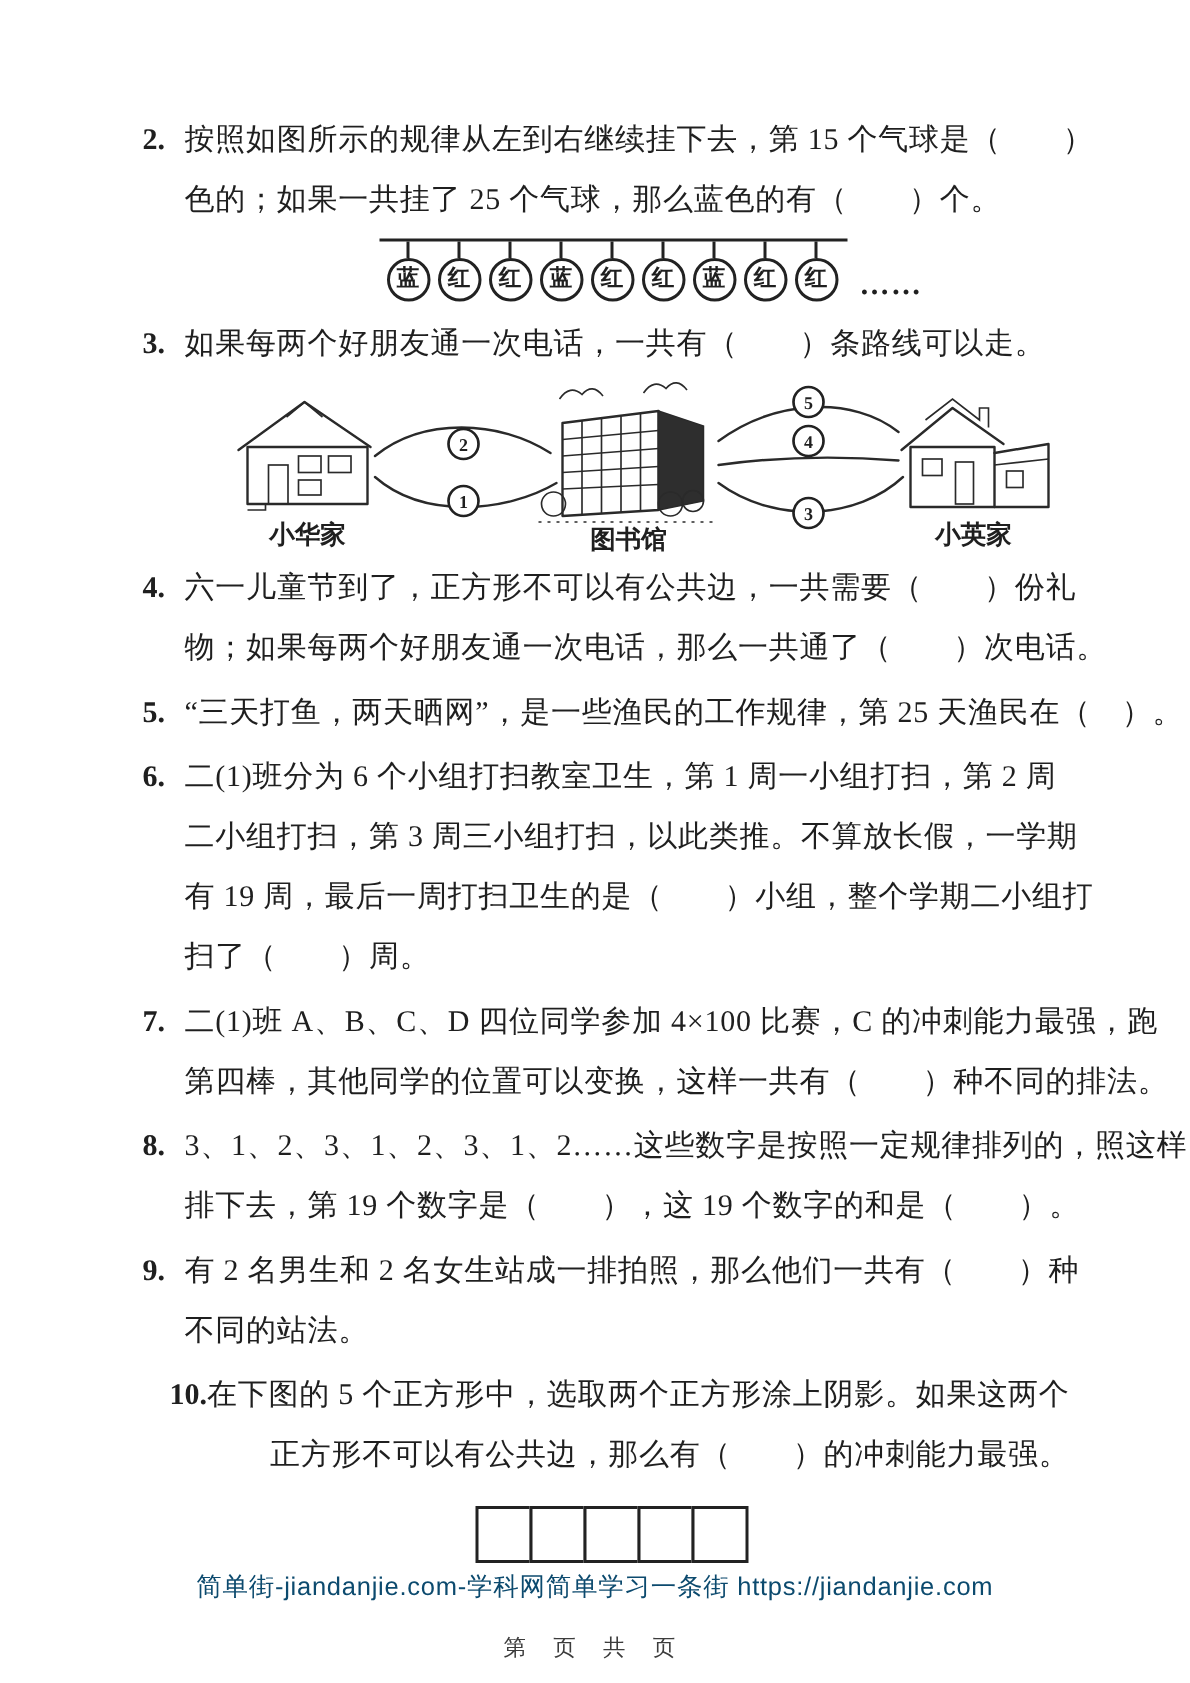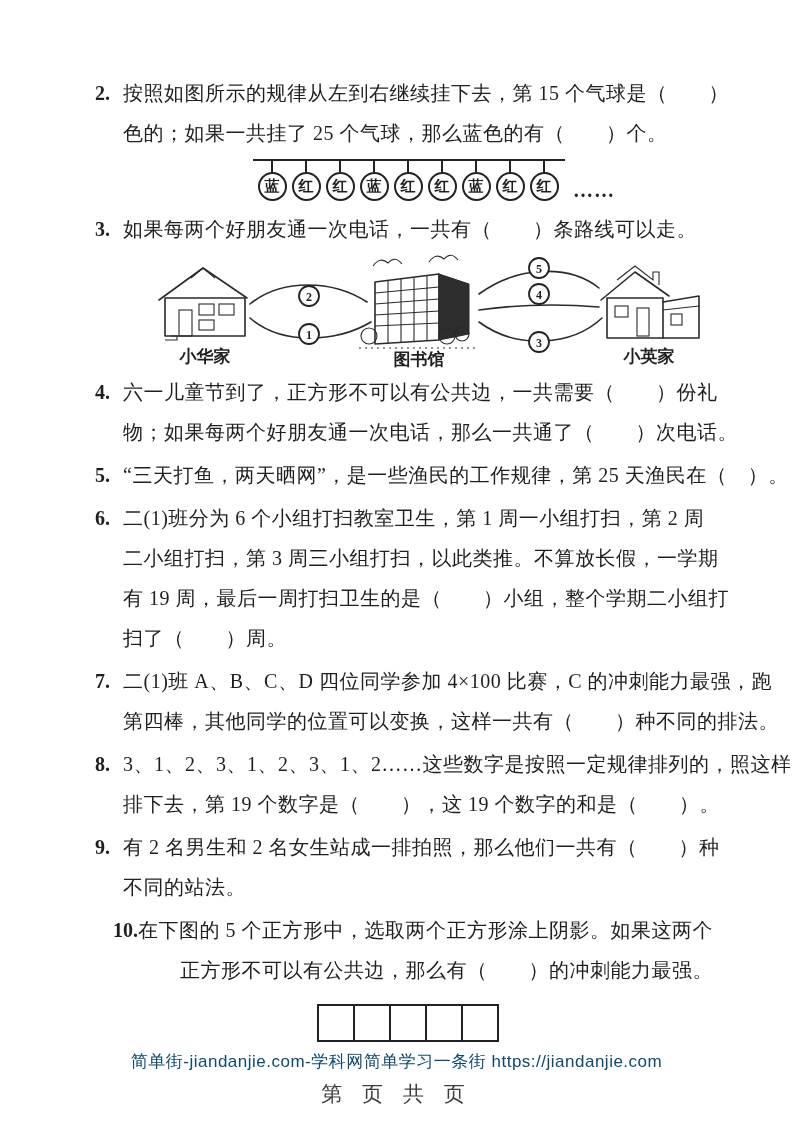--- a/index.html
+++ b/index.html
@@ -51,21 +51,21 @@
 
   
   .squares { display:flex; margin:14px 0 0 222px; }
   .sq { width:38px; height:38px; border:2px solid #222; background:#fff; }
   .sq + .sq { margin-left:-2px; }
 
   
   .footer { position:absolute; left:0; right:0; bottom:14px; text-align:center;
             font-family:"Liberation Sans","DejaVu Sans",sans-serif; }
   .footer-site { font-size:17px; color:#0c4a6e; letter-spacing:0.5px; }
-  .footer-page { margin-top:7px; font-size:21px; color:#3c3c3c; letter-spacing:7px; }
+  .footer-page { margin-top:20px; font-size:15px; color:#3c3c3c; letter-spacing:7px; }
 </style>
 </head>
 <body>
 
 <div class="page">
   <div class="content">
 
     <div class="question">
       <div class="qline"><span class="qnum">2.</span><span>按照如图所示的规律从左到右继续挂下去，第 15 个气球是（　　）</span></div>
       <div class="qline">色的；如果一共挂了 25 个气球，那么蓝色的有（　　）个。</div>

